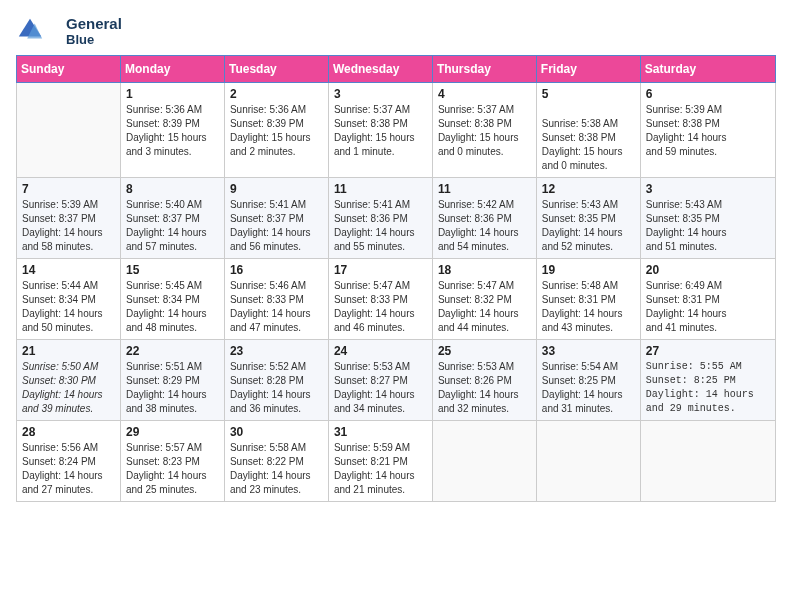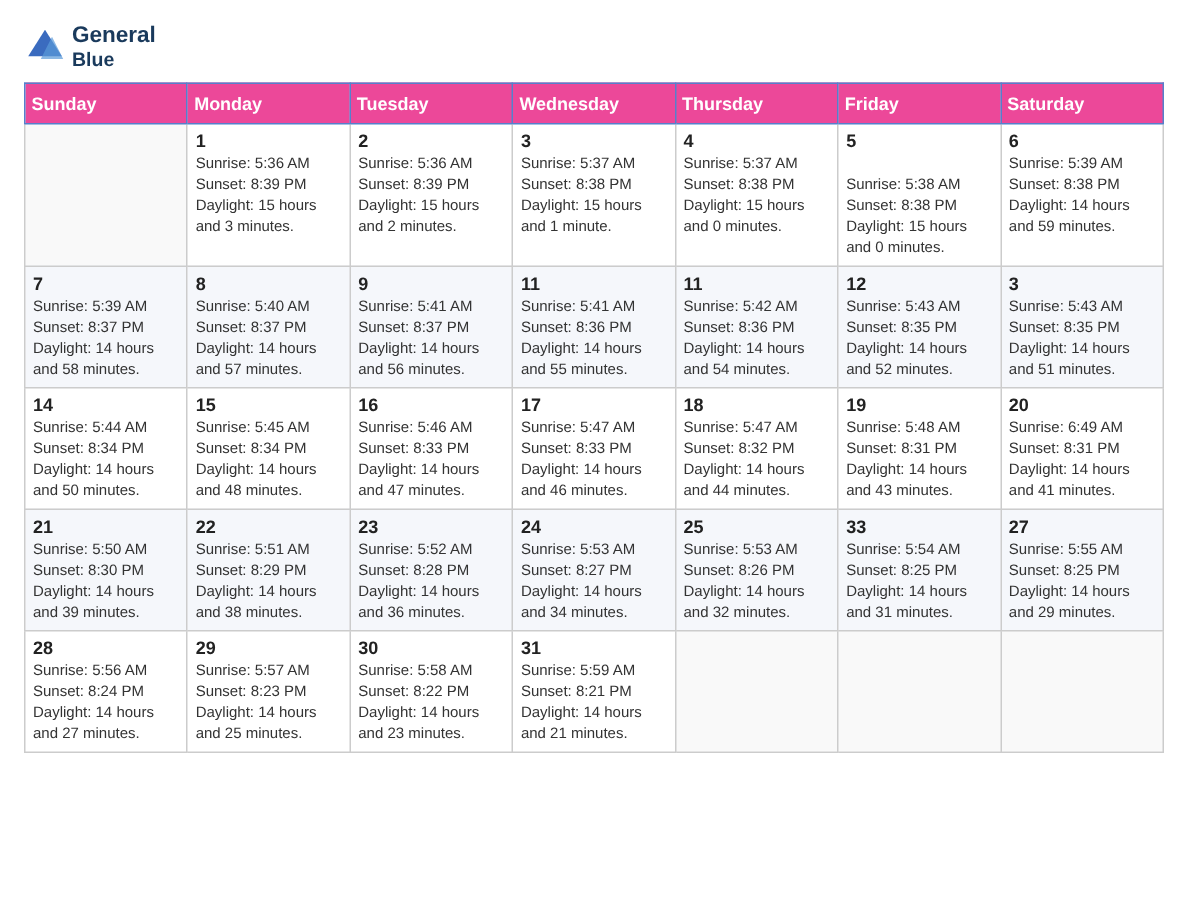--- a/index.html
+++ b/index.html
@@ -11,22 +11,21 @@
       padding: 16px;
     }
     .header {
       display: flex;
       justify-content: space-between;
       align-items: flex-start;
       margin-bottom: 8px;
     }
     .logo {
       display: flex;
-      align-items: center;
-      gap: 0;
+      gap: 18px;
     }
     .logo-text {
       display: flex;
       flex-direction: column;
       font-size: 13px;
       font-weight: bold;
       color: #1a3a5c;
       line-height: 1.1;
     }
     .logo-text span:first-child { font-size: 15px; }
@@ -260,21 +259,21 @@
           <span class="day-num">20</span>
           <div class="day-info" style="white-space: pre-line;">Sunrise: 6:49 AM
 Sunset: 8:31 PM
 Daylight: 14 hours
 and 41 minutes.</div>
         </td>
       </tr>
       <tr>
         <td>
           <span class="day-num">21</span>
-          <div class="day-info" style="white-space: pre-line;">Sunrise: 5:50 AM
+          <div class="day-info" style="white-space: pre-line; font-style: italic;">Sunrise: 5:50 AM
 Sunset: 8:30 PM
 Daylight: 14 hours
 and 39 minutes.</div>
         </td>
         <td>
           <span class="day-num">22</span>
           <div class="day-info" style="white-space: pre-line;">Sunrise: 5:51 AM
 Sunset: 8:29 PM
 Daylight: 14 hours
 and 38 minutes.</div>
@@ -302,21 +301,21 @@
         </td>
         <td>
           <span class="day-num">33</span>
           <div class="day-info" style="white-space: pre-line;">Sunrise: 5:54 AM
 Sunset: 8:25 PM
 Daylight: 14 hours
 and 31 minutes.</div>
         </td>
         <td>
           <span class="day-num">27</span>
-          <div class="day-info" style="white-space: pre-line;">Sunrise: 5:55 AM
+          <div class="day-info" style="white-space: pre-line; font-family: Liberation Mono, monospace;">Sunrise: 5:55 AM
 Sunset: 8:25 PM
 Daylight: 14 hours
 and 29 minutes.</div>
         </td>
       </tr>
       <tr>
         <td>
           <span class="day-num">28</span>
           <div class="day-info" style="white-space: pre-line;">Sunrise: 5:56 AM
 Sunset: 8:24 PM

